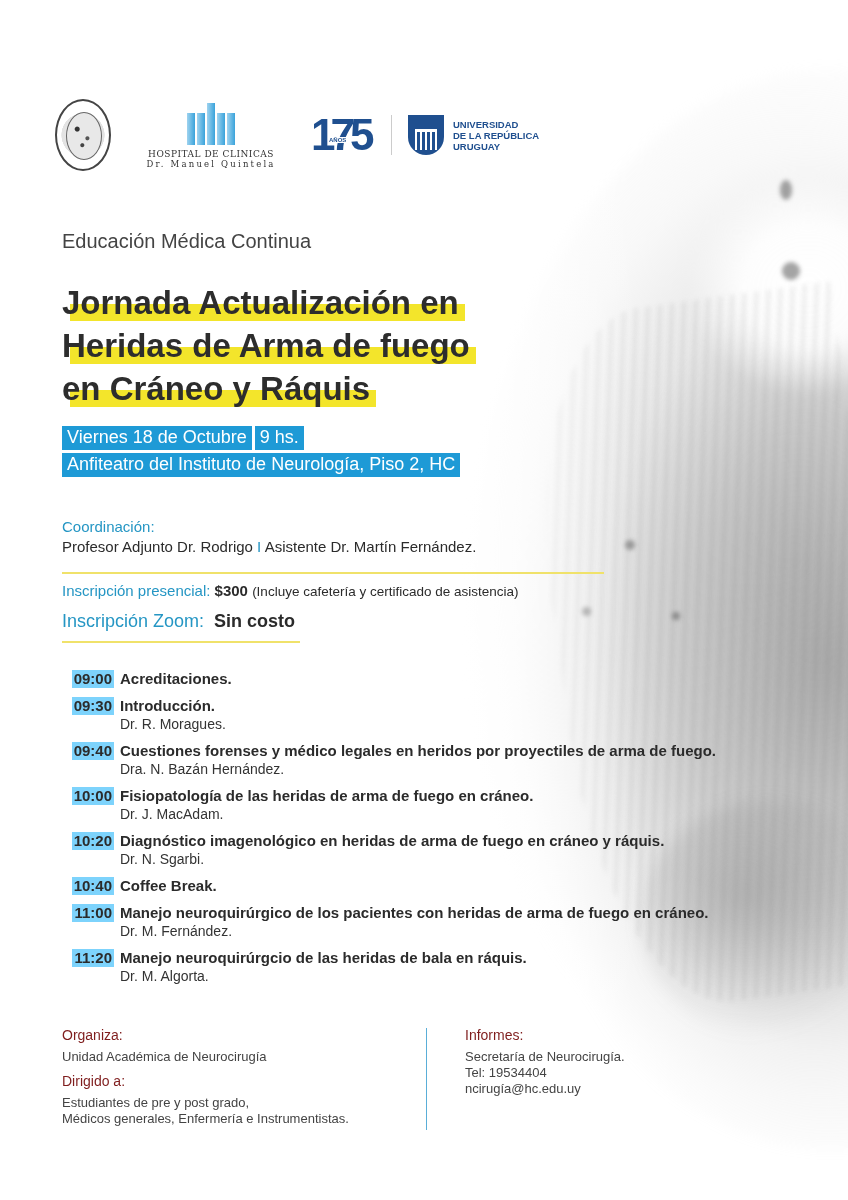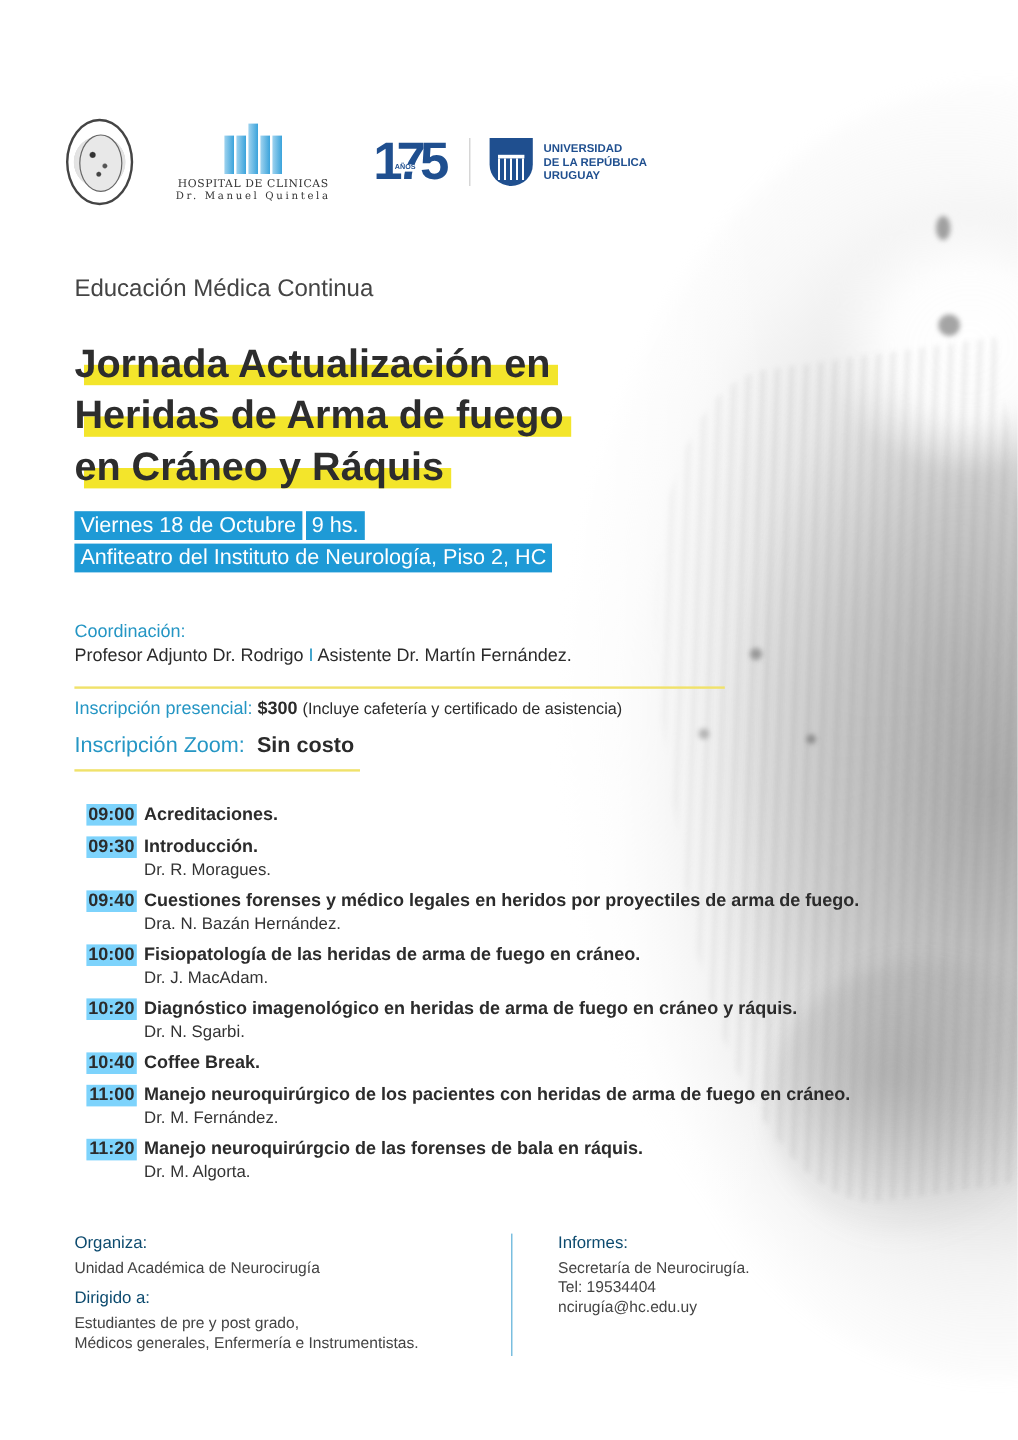--- a/index.html
+++ b/index.html
@@ -106,21 +106,21 @@
     .agenda { position: absolute; left: 62px; top: 670px; font-family: "Liberation Sans", sans-serif; }
     .agenda-item { display: flex; margin-bottom: 9px; }
     .agenda-time { width: 52px; text-align: right; flex-shrink: 0; }
     .agenda-time span { background: #7dd3fc; font-weight: bold; font-size: 15px; color: #2b2b2b; padding: 0 2px; line-height: 18px; display: inline-block; }
     .agenda-body { margin-left: 6px; }
     .agenda-title { font-weight: bold; font-size: 15px; color: #2b2b2b; line-height: 18px; white-space: nowrap; }
     .agenda-speaker { font-size: 14px; color: #333; line-height: 18px; }
 
     
     .footer-left { position: absolute; left: 62px; top: 1027px; font-family: "Liberation Sans", sans-serif; }
-    .footer-label { color: #0c4a6e; font-size: 14px; margin-bottom: 6px; display: block; }
+    .footer-label { color: #7f1d1d; font-size: 14px; margin-bottom: 6px; display: block; }
     .footer-text { font-size: 13px; color: #444; line-height: 16px; display: block; }
     .footer-gap { height: 8px; }
     .footer-divider { position: absolute; left: 426px; top: 1028px; width: 1px; height: 102px; background: #5aaed8; }
     .footer-right { position: absolute; left: 453px; top: 1027px; font-family: "Liberation Sans", sans-serif; margin-left: 12px; }
   </style>
 </head>
 <body>
 
 <div class="bg-art">
   <div class="bg-blob"></div>
@@ -250,21 +250,21 @@
     <div class="agenda-item">
       <div class="agenda-time"><span>11:00</span></div>
       <div class="agenda-body">
         <div class="agenda-title">Manejo neuroquirúrgico de los pacientes con heridas de arma de fuego en cráneo.</div>
         <div class="agenda-speaker">Dr. M. Fernández.</div>
       </div>
     </div>
     <div class="agenda-item">
       <div class="agenda-time"><span>11:20</span></div>
       <div class="agenda-body">
-        <div class="agenda-title">Manejo neuroquirúrgcio de las forenses de bala en ráquis.</div>
+        <div class="agenda-title">Manejo neuroquirúrgcio de las heridas de bala en ráquis.</div>
         <div class="agenda-speaker">Dr. M. Algorta.</div>
       </div>
     </div>
   </div>
 
   <div class="footer-left">
     <span class="footer-label">Organiza:</span>
     <span class="footer-text">Unidad Académica de Neurocirugía</span>
     <div class="footer-gap"></div>
     <span class="footer-label">Dirigido a:</span>

